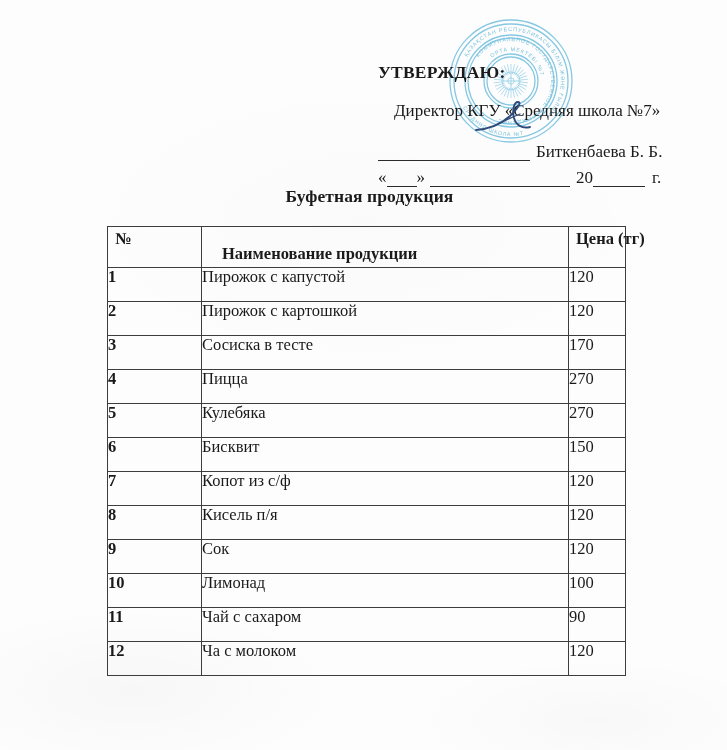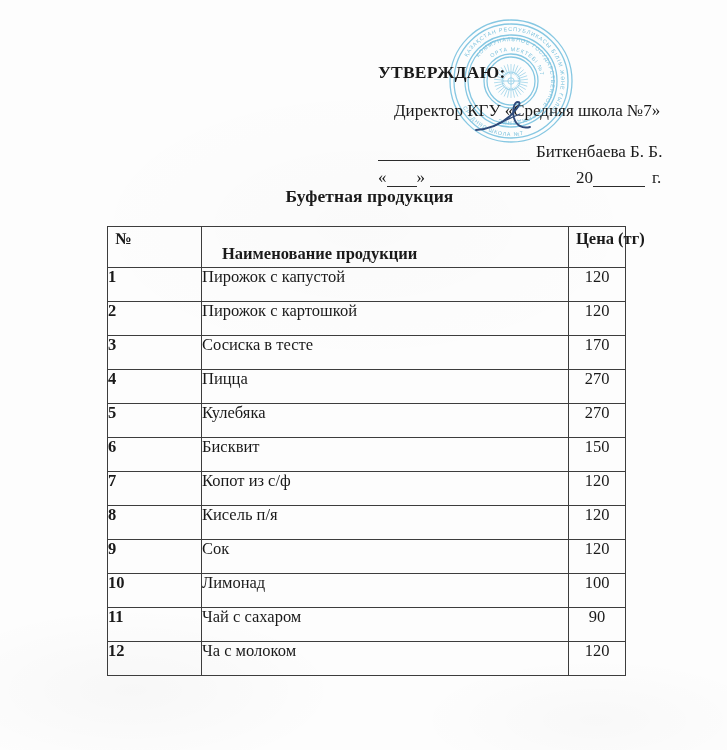--- a/index.html
+++ b/index.html
@@ -205,21 +205,20 @@
     vertical-align: top;
     padding: 3px 0 0 7px;
   }
   td.d-name {
     vertical-align: top;
     padding: 3px 0 0 8px;
   }
   td.d-price {
     vertical-align: top;
     padding: 3px 0 0 7px;
-    text-align: center;
   }
 </style>
 </head>
 <body>
 
 <div class="page">
 
   <div class="scan-noise"></div>
 
   <div class="stamp">

